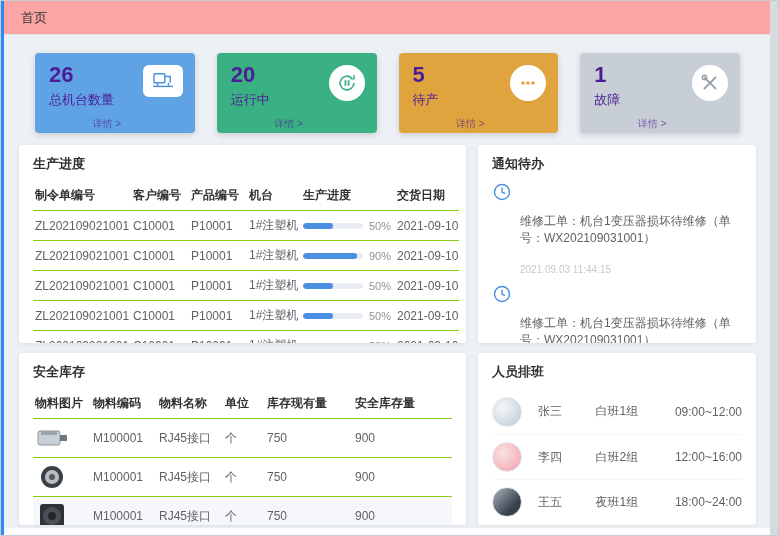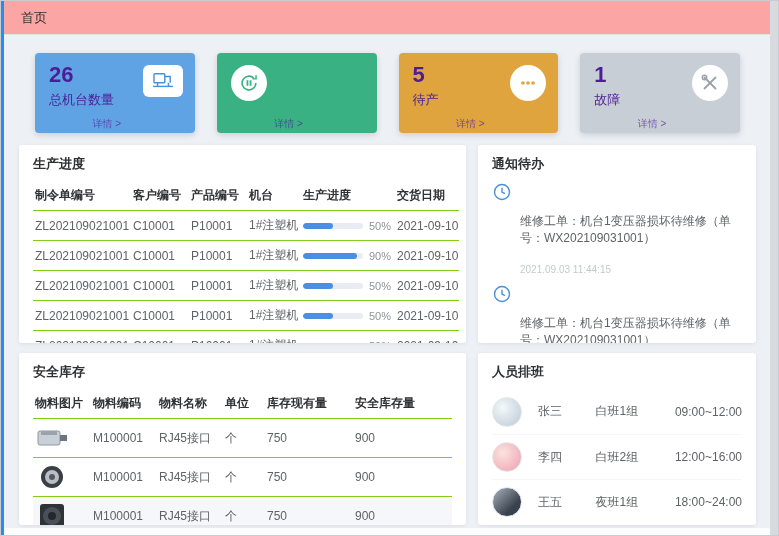--- a/index.html
+++ b/index.html
@@ -93,20 +93,24 @@
               <line x1="6" y1="12" x2="6" y2="16"></line>
               <line x1="18" y1="12" x2="18" y2="16"></line>
             </svg>
           </div>
         </div>
         <div class="card-detail">详情 &gt;</div>
       </div>
 
       <div class="card" style="background: rgb(58, 177, 131);">
         <div class="card-main">
+          <div>
+            <div class="card-value">20</div>
+            <div class="card-label">运行中</div>
+          </div>
           <div class="card-icon">
             <svg width="22" height="22" viewBox="0 0 24 24" fill="none" stroke="#3ab183" stroke-width="1.8">
               <path d="M19.5 12a7.5 7.5 0 1 1-2.3-5.4"></path>
               <path d="M19.7 3.5v4h-4" stroke-width="1.6"></path>
               <line x1="10.3" y1="9" x2="10.3" y2="15" stroke-width="2"></line>
               <line x1="13.7" y1="9" x2="13.7" y2="15" stroke-width="2"></line>
             </svg>
           </div>
         </div>
         <div class="card-detail">详情 &gt;</div>

